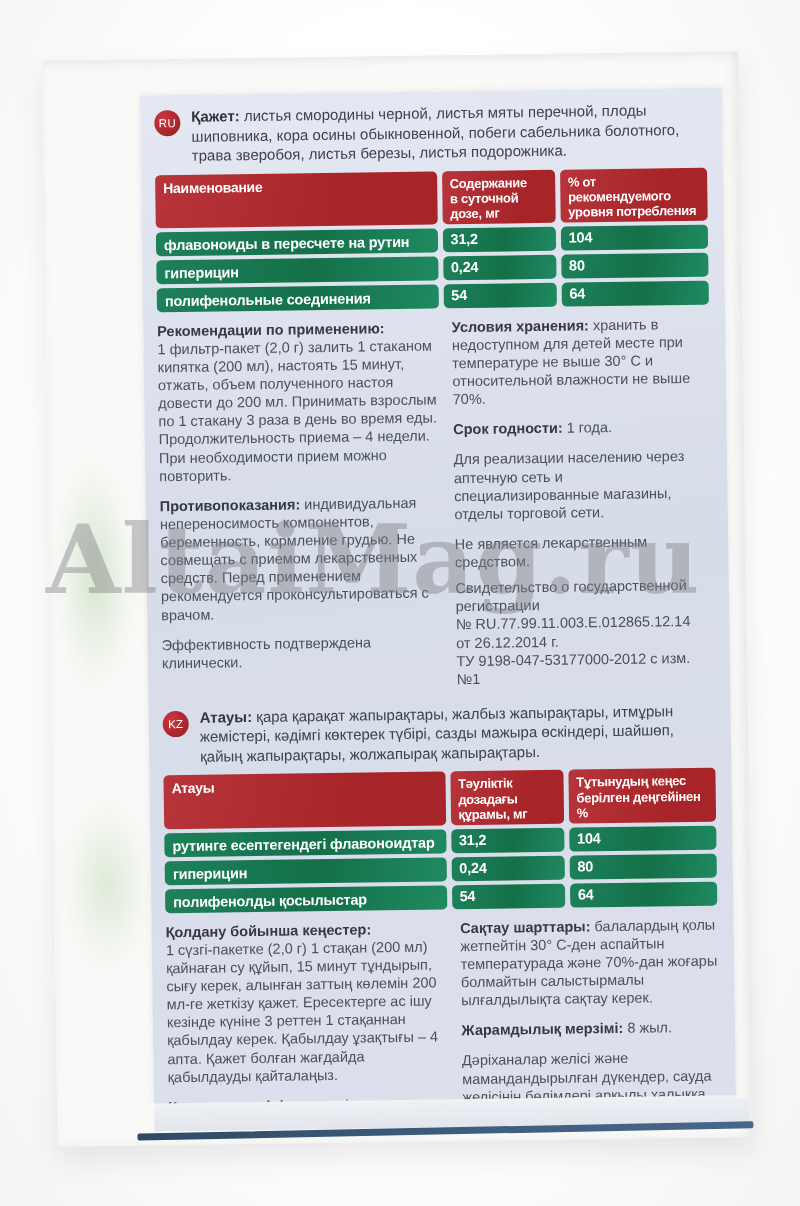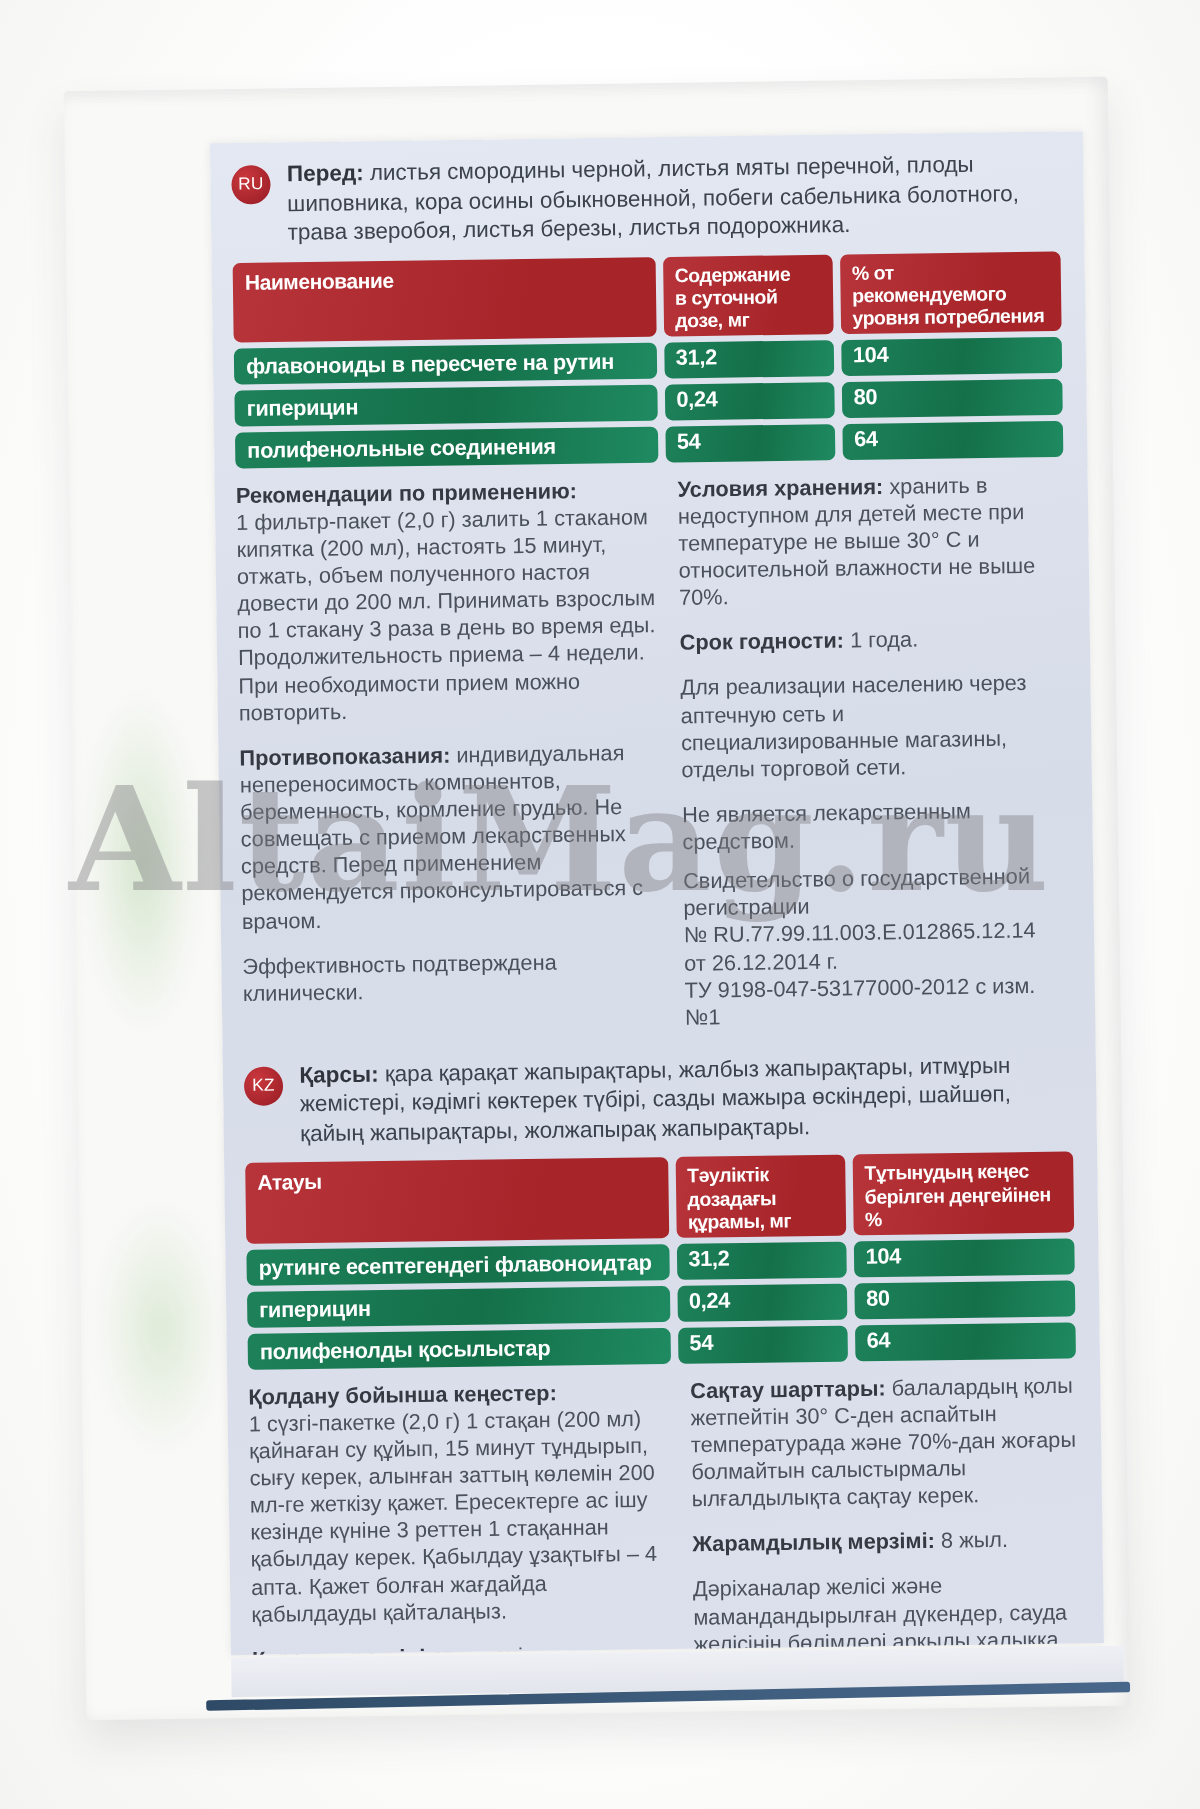--- a/index.html
+++ b/index.html
@@ -89,21 +89,21 @@
 
 <div class="photo">
   <div class="box">
     <div class="side-blob blob1"></div>
     <div class="side-blob blob2"></div>
 
     <div class="panel">
 
       <div class="lang-row">
         <div class="badge">RU</div>
-        <p class="comp"><b class="lbl">Перед: </b><span>листья смородины черной, листья мяты перечной, плоды шиповника, кора осины обыкновенной, побеги сабельника болотного, трава зверобоя, листья березы, листья подорожника.</span></p>
+        <p class="comp"><b class="lbl">Қажет: </b><span>листья смородины черной, листья мяты перечной, плоды шиповника, кора осины обыкновенной, побеги сабельника болотного, трава зверобоя, листья березы, листья подорожника.</span></p>
       </div>
 
       <div class="ntable">
         <div class="trow">
           <div class="cell c1 hd">Наименование</div>
           <div class="cell c2 hd prewrap">Содержание
 в суточной дозе, мг</div>
           <div class="cell c3 hd prewrap">% от рекомендуемого
 уровня потребления</div>
         </div>
@@ -138,21 +138,21 @@
           <p class="sec prewrap"><b class="lbl"></b><span class="prewrap">Свидетельство о государственной
 регистрации
 № RU.77.99.11.003.Е.012865.12.14
 от 26.12.2014 г.
 ТУ 9198-047-53177000-2012 с изм. №1</span></p>
         </div>
       </div>
 
       <div class="lang-row">
         <div class="badge">KZ</div>
-        <p class="comp"><b class="lbl">Қарсы: </b><span>қара қарақат жапырақтары, жалбыз жапырақтары, итмұрын жемістері, кәдімгі көктерек түбірі, сазды мажыра өскіндері, шайшөп, қайың жапырақтары, жолжапырақ жапырақтары.</span></p>
+        <p class="comp"><b class="lbl">Атауы: </b><span>қара қарақат жапырақтары, жалбыз жапырақтары, итмұрын жемістері, кәдімгі көктерек түбірі, сазды мажыра өскіндері, шайшөп, қайың жапырақтары, жолжапырақ жапырақтары.</span></p>
       </div>
 
       <div class="ntable">
         <div class="trow">
           <div class="cell c1 hd">Атауы</div>
           <div class="cell c2 hd prewrap">Тәуліктік дозадағы
 құрамы, мг</div>
           <div class="cell c3 hd prewrap">Тұтынудың кеңес
 берілген деңгейінен %</div>
         </div>

